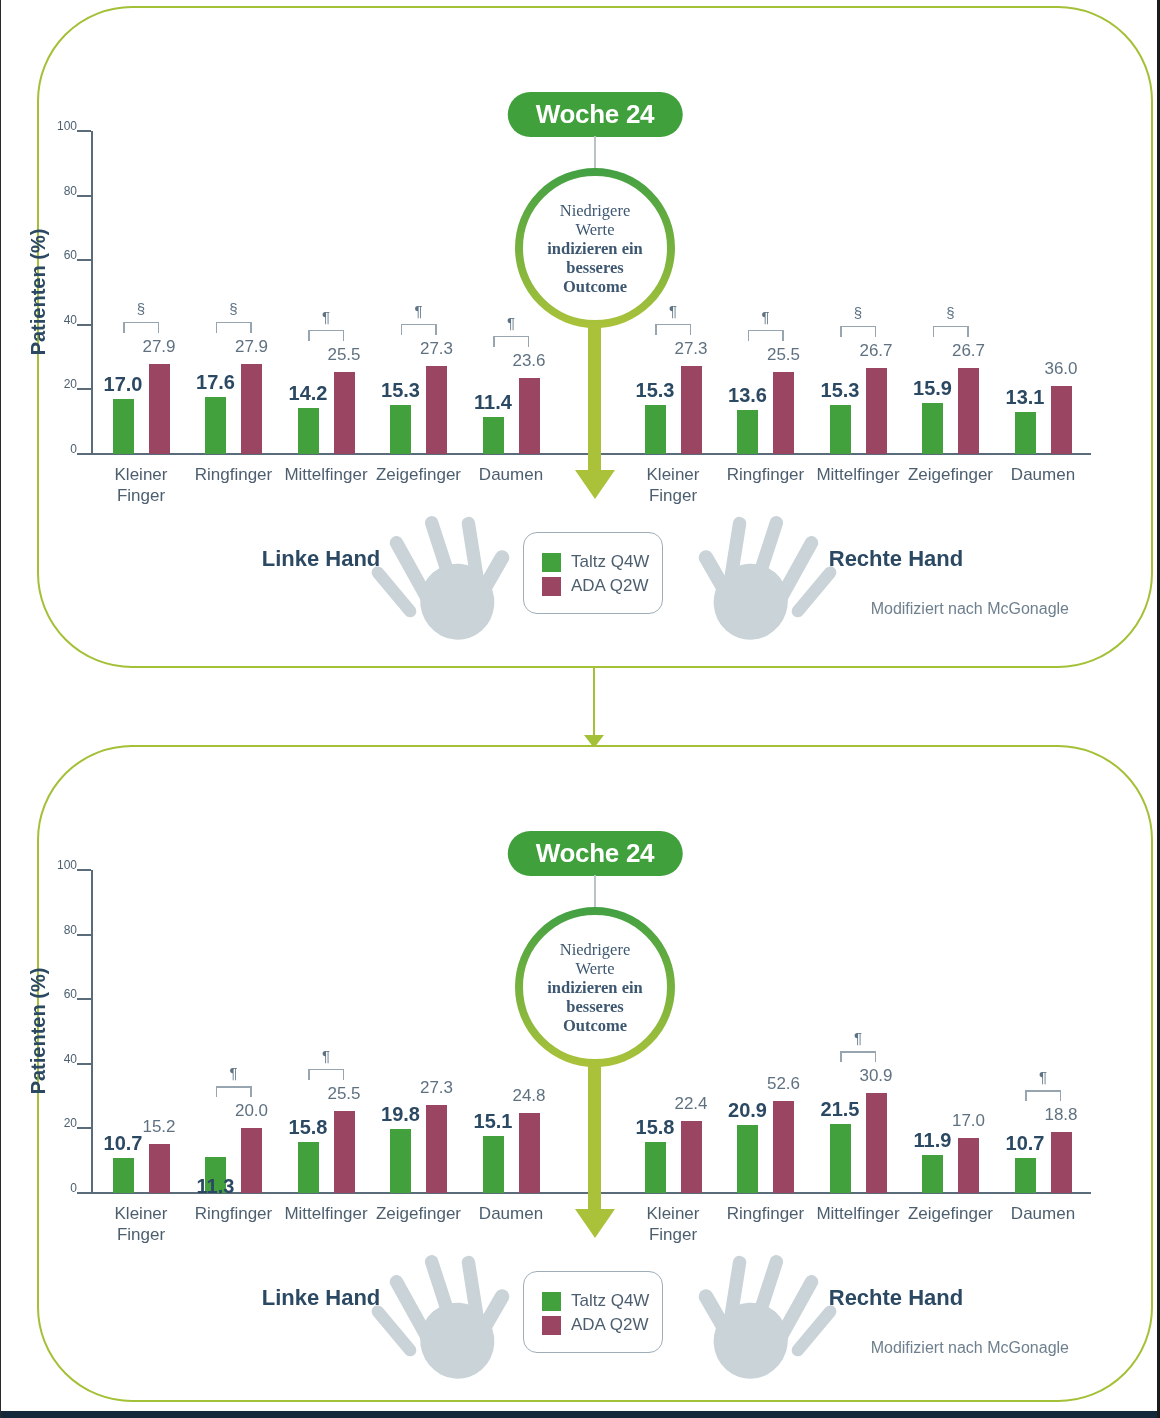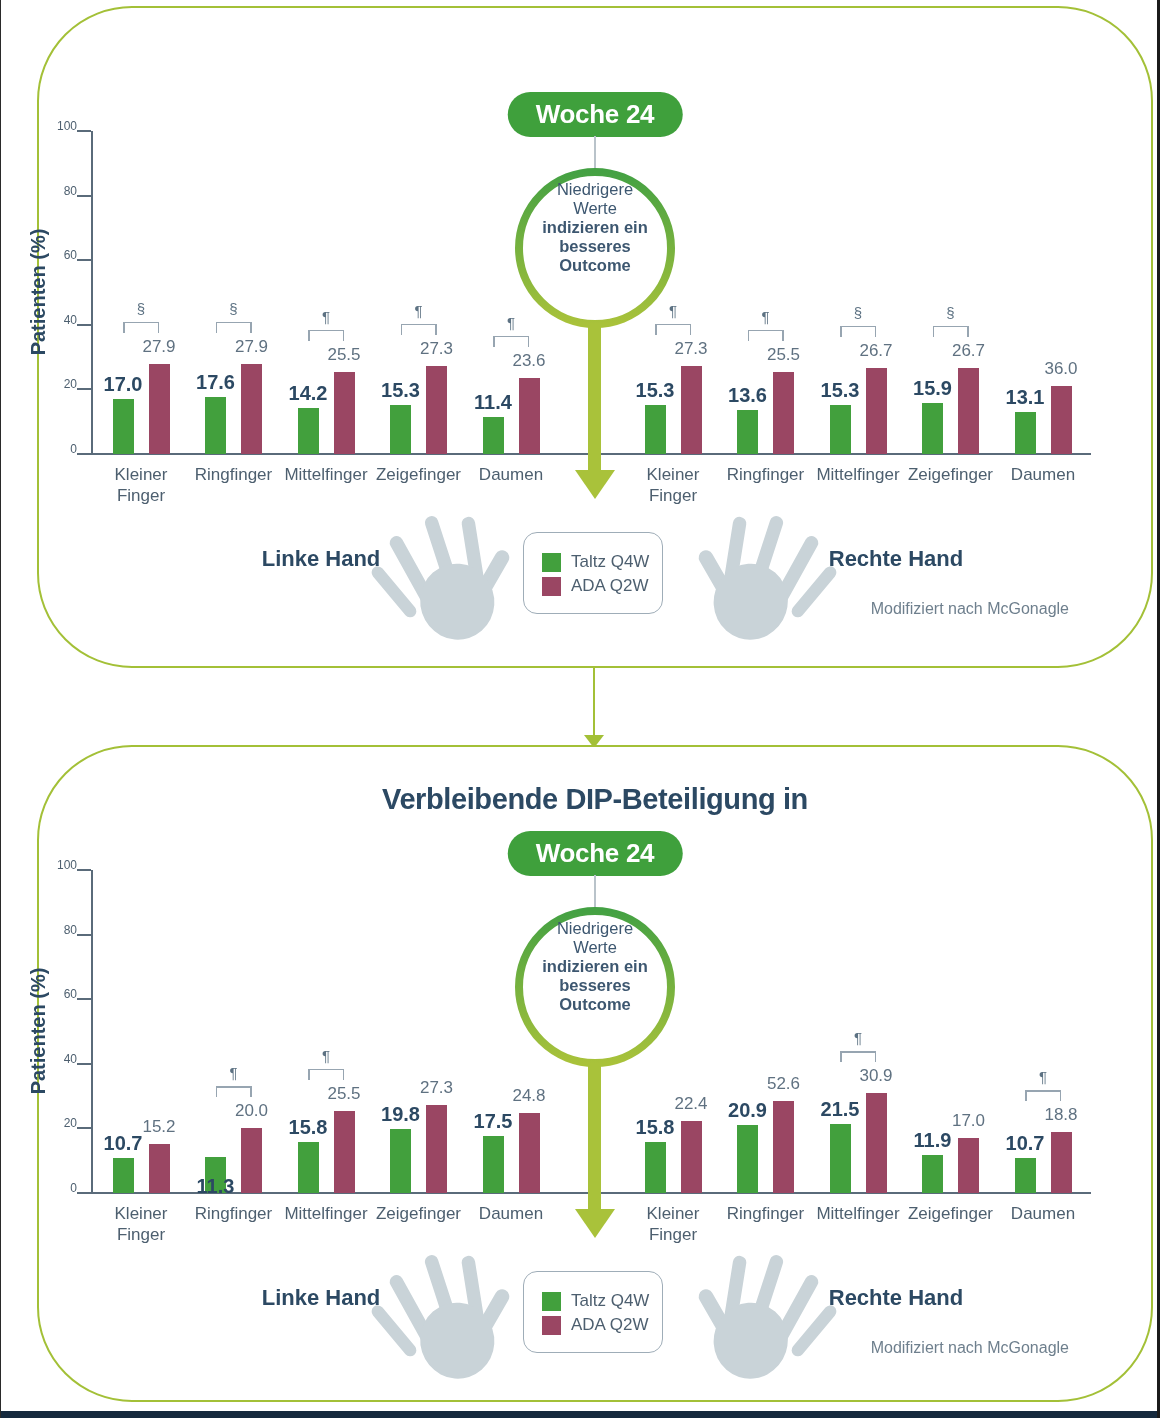--- a/index.html
+++ b/index.html
@@ -28,21 +28,21 @@
   .val-taltz{position:absolute;width:60px;text-align:center;font-weight:bold;font-size:20px;color:#2c4963;}
   .val-ada{position:absolute;width:60px;text-align:center;font-size:17px;color:#5f7181;}
   .bracket-h{position:absolute;width:36px;height:1.5px;background:#97a5b1;}
   .bracket-e{position:absolute;width:1.5px;height:11px;background:#97a5b1;}
   .sig{position:absolute;width:40px;text-align:center;font-size:15px;color:#5d7283;}
   .x-label{position:absolute;width:110px;text-align:center;font-size:17px;color:#4d5f6f;
            line-height:21px;white-space:pre-line;}
   .annot{position:absolute;left:474px;top:158px;width:164px;height:164px;}
   .annot svg{position:absolute;left:0;top:0;}
   .annot-text{position:absolute;left:14px;top:14px;right:14px;bottom:14px;display:flex;
-              flex-direction:column;justify-content:flex-start;align-items:center;text-align:center;}
+              flex-direction:column;justify-content:center;align-items:center;text-align:center;font-family:Liberation Serif, serif;}
   .al{font-size:16.5px;line-height:19px;color:#3d5770;}
   .al.b{font-weight:bold;}
   .stem{position:absolute;left:549px;top:317px;width:13px;height:148px;background:#a9c23a;}
   .stem-head{position:absolute;left:536px;top:462px;width:0;height:0;
              border-left:20px solid transparent;border-right:20px solid transparent;
              border-top:29px solid #a9c23a;}
   .hand{position:absolute;width:160px;height:148px;top:487px;}
   .hand-left{left:330px;transform:rotate(-18deg);}
   .hand-right{left:640px;transform:scaleX(-1) rotate(-18deg);}
   .hand-label{position:absolute;top:538px;width:220px;text-align:center;
@@ -229,21 +229,20 @@
       <span class="ltext">ADA Q2W</span>
     </div>
   </div>
   <div class="source">Modifiziert nach McGonagle</div>
 </section>
 
 <div class="mid-arrow-line"></div>
 <div class="mid-arrow-head"></div>
 
 <section class="panel" id="panel-1">
-  <h2 class="chart-title">Verbleibende DIP-Beteiligung in</h2>
   <div class="badge">Woche 24</div>
   <div class="connector"></div>
   <div class="ylab">Patienten (%)</div>
   <div class="plot">
       <div class="axis-v" style="left: 52px; top: 123px; height: 323px;"></div>
       <div class="axis-h" style="left: 52px; top: 445px; width: 1000px;"></div>
       <div class="tick-dash" style="left: 38px; top: 445px;"></div>
       <div class="tick-label" style="left: 0px; top: 434px;">0</div>
       <div class="tick-dash" style="left: 38px; top: 380.4px;"></div>
       <div class="tick-label" style="left: 0px; top: 369.4px;">20</div>
@@ -279,21 +278,21 @@
       <div class="bracket-e" style="left: 303.5px; top: 321.635px;"></div>
       <div class="sig" style="left: 267px; top: 299.635px;">¶</div>
       <div class="x-label" style="left: 232px; top: 456px;">Mittelfinger</div>
       <div class="bar bar-taltz" style="left: 351px; top: 382.046px; height: 63.954px;"></div>
       <div class="bar bar-ada" style="left: 387px; top: 357.821px; height: 88.179px;"></div>
       <div class="val-taltz" style="left: 331.5px; top: 356.046px;">19.8</div>
       <div class="val-ada" style="left: 367.5px; top: 330.821px;">27.3</div>
       <div class="x-label" style="left: 324.5px; top: 456px;">Zeigefinger</div>
       <div class="bar bar-taltz" style="left: 443.5px; top: 389.475px; height: 56.525px;"></div>
       <div class="bar bar-ada" style="left: 479.5px; top: 365.896px; height: 80.104px;"></div>
-      <div class="val-taltz" style="left: 424px; top: 363.475px;">17.5</div>
+      <div class="val-taltz" style="left: 424px; top: 363.475px;">15.1</div>
       <div class="val-ada" style="left: 460px; top: 338.896px;">24.8</div>
       <div class="x-label" style="left: 417px; top: 456px;">Daumen</div>
       <div class="bar bar-taltz" style="left: 605.5px; top: 394.966px; height: 51.034px;"></div>
       <div class="bar bar-ada" style="left: 641.5px; top: 373.648px; height: 72.352px;"></div>
       <div class="val-taltz" style="left: 586px; top: 368.966px;">15.8</div>
       <div class="val-ada" style="left: 622px; top: 346.648px;">22.4</div>
       <div class="x-label" style="left: 579px; top: 456px;">Kleiner
 Finger</div>
       <div class="bar bar-taltz" style="left: 698px; top: 378.493px; height: 67.507px;"></div>
       <div class="bar bar-ada" style="left: 734px; top: 353.945px; height: 92.055px;"></div>

